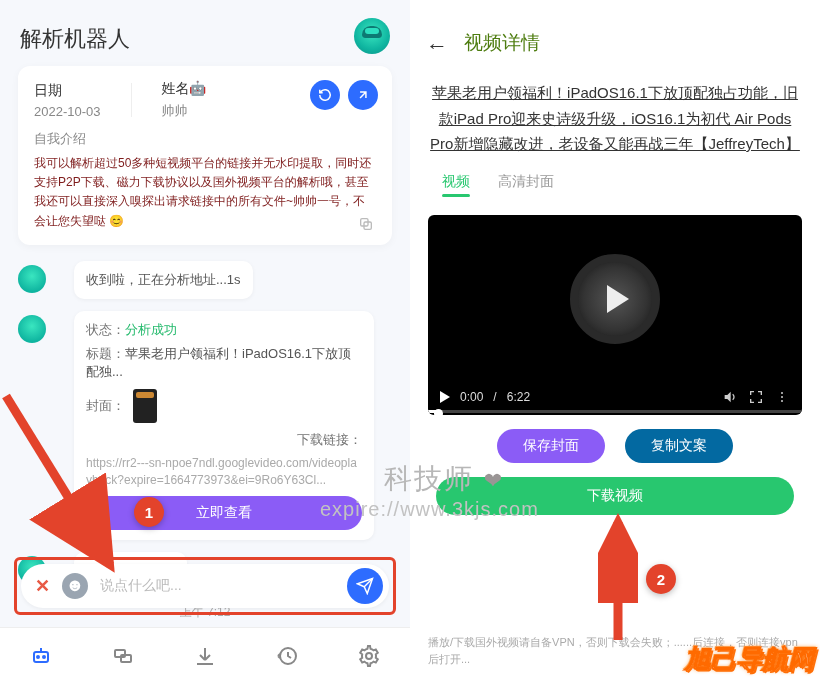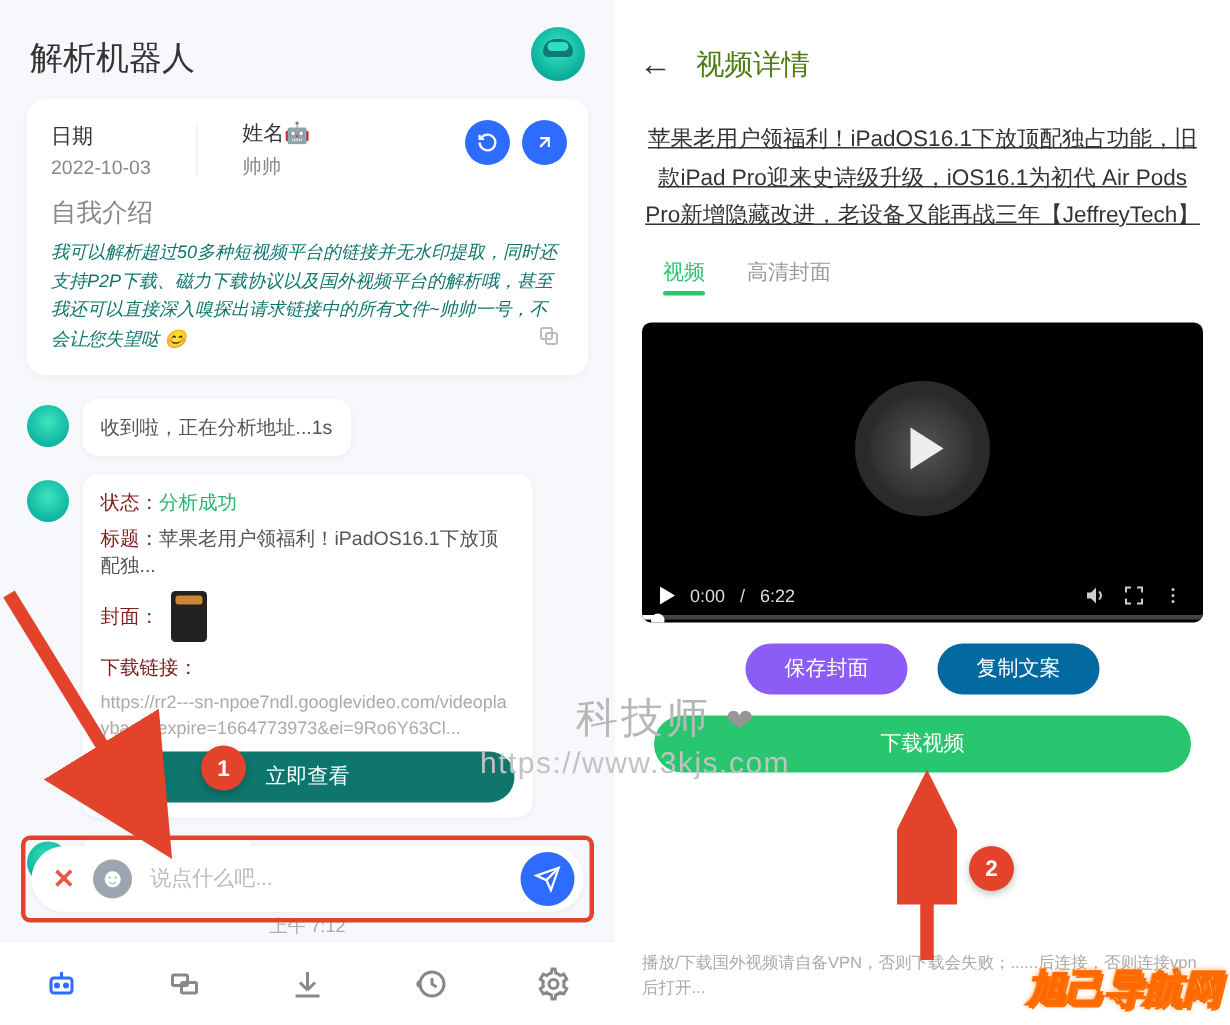--- a/index.html
+++ b/index.html
@@ -50,45 +50,45 @@
   .info-label { font-size: 14px; color: #333; font-weight: 500;}
   .info-value { font-size: 13px; color: #888; }
   .vdiv { width: 1px; height: 34px; background: #eee; }
   .info-actions {
     position: absolute; right: 14px; top: 14px; display: flex; gap: 8px;
   }
   .circ-btn {
     width: 30px; height: 30px; border-radius: 50%; background: #2d6cff;
     display: flex; align-items: center; justify-content: center; color: #fff;
   }
-  .self-intro { margin-top: 10px; font-size: 17px; color: #888; }
-  .self-intro-body { margin-top: 6px; font-size: 12px; color: #0f766e; line-height: 1.6; font-style: italic; }
-  .msg-row { display: flex; gap: 9px; padding: 6px 18px; align-items: flex-start; }
+  .self-intro { margin-top: 10px; font-size: 13px; color: #888; }
+  .self-intro-body { margin-top: 6px; font-size: 12px; color: #7f1d1d; line-height: 1.6; }
+  .msg-row { display: flex; gap: 28px; padding: 6px 18px; align-items: flex-start; }
   .bot-av {
     width: 28px; height: 28px; border-radius: 50%;
     background: radial-gradient(circle at 50% 40%, #3ae6c0 0%, #0fb5a0 70%);
     flex-shrink: 0; margin-top: 4px;
   }
   .bubble {
     background: #fff; border-radius: 10px; padding: 10px 12px; font-size: 13px;
     color: #555; max-width: 300px; box-shadow: 0 1px 4px rgba(0,0,0,0.05);
   }
   .bubble .status-line { margin-bottom: 6px; }
   .green { color: #22b96b; margin-top: 29px; }
   .bubble .title-line { margin-bottom: 8px; word-break: break-all; }
   .cover-line { display: flex; align-items: center; gap: 8px; margin-bottom: 8px;}
   .cover-thumb {
     width: 24px; height: 34px; background: #222; border-radius: 3px;
     display: inline-block; position: relative;
   }
   .cover-thumb::after { content:""; position:absolute; left:3px; top:3px; width:18px; height:6px; background:#c83; border-radius:2px;}
-  .dl-link-line { margin-bottom: 6px; }
+  .dl-link-line { margin-bottom: 6px; text-align: right; }
   .url-text { font-size: 12px; color: #aaa; word-break: break-all; line-height: 1.4; }
   .view-btn {
-    background: #0f766e; color: #fff; text-align: center; border-radius: 18px;
+    background: #8b5cf6; color: #fff; text-align: center; border-radius: 18px;
     padding: 8px 0; margin-top: 8px; font-size: 14px;
   }
   .time-stamp { text-align: center; font-size: 12px; color: #aaa; margin: 8px 0 4px 0; }
   .input-bar-wrap {
     position: absolute; left: 14px; bottom: 68px; right: 14px;
     border: 3px solid #e3432b; border-radius: 6px; padding: 4px;
   }
   .input-bar {
     background: #fff; border-radius: 24px; height: 44px;
     display: flex; align-items: center; padding: 0 6px 0 14px; gap: 12px;
@@ -194,21 +194,21 @@
     position:absolute; right: 6px; bottom: 6px; font-size: 26px; font-weight: 800;
     color:#fff; font-style: italic;
     text-shadow: 0 0 4px #ff8a2a, 2px 2px 0 #ff6a00, -1px -1px 0 #ffb566;
     -webkit-text-stroke: 1px #ff6a00;
     pointer-events:none;
   }
   .rp-footer {
     position:absolute; left:410px; bottom: 16px; width:410px; padding: 0 18px;
     font-size: 11px; color:#aaa; text-align:left; line-height:1.5;
   }
-  .muted { color:#7f1d1d; }
+  .muted { color:#737373; }
 </style>
 </head>
 <body>
 
 <div class="left-pane">
   <div class="lp-header">
     <div class="lp-title">解析机器人</div>
     <div class="lp-avatar"></div>
   </div>
 
@@ -391,14 +391,14 @@
       <marker id="ah2" markerWidth="12" markerHeight="12" refX="9" refY="5" orient="auto">
         <path d="M0 0L10 5L0 10z" fill="#e3432b"></path>
       </marker>
     </defs>
   <line x1="20" y1="130" x2="20" y2="12" stroke="#e3432b" stroke-width="9" marker-end="url(#ah2)"></line>
 </svg>
 
 <div class="watermark1">
   <span>科技师</span> <span class="heart">❤</span>
 </div>
-<div class="watermark2">https://www.3kjs.com</div>
+<div class="watermark2">expire://www.3kjs.com</div>
 <div class="watermark3">旭己导航网</div>
 
 </body></html>

